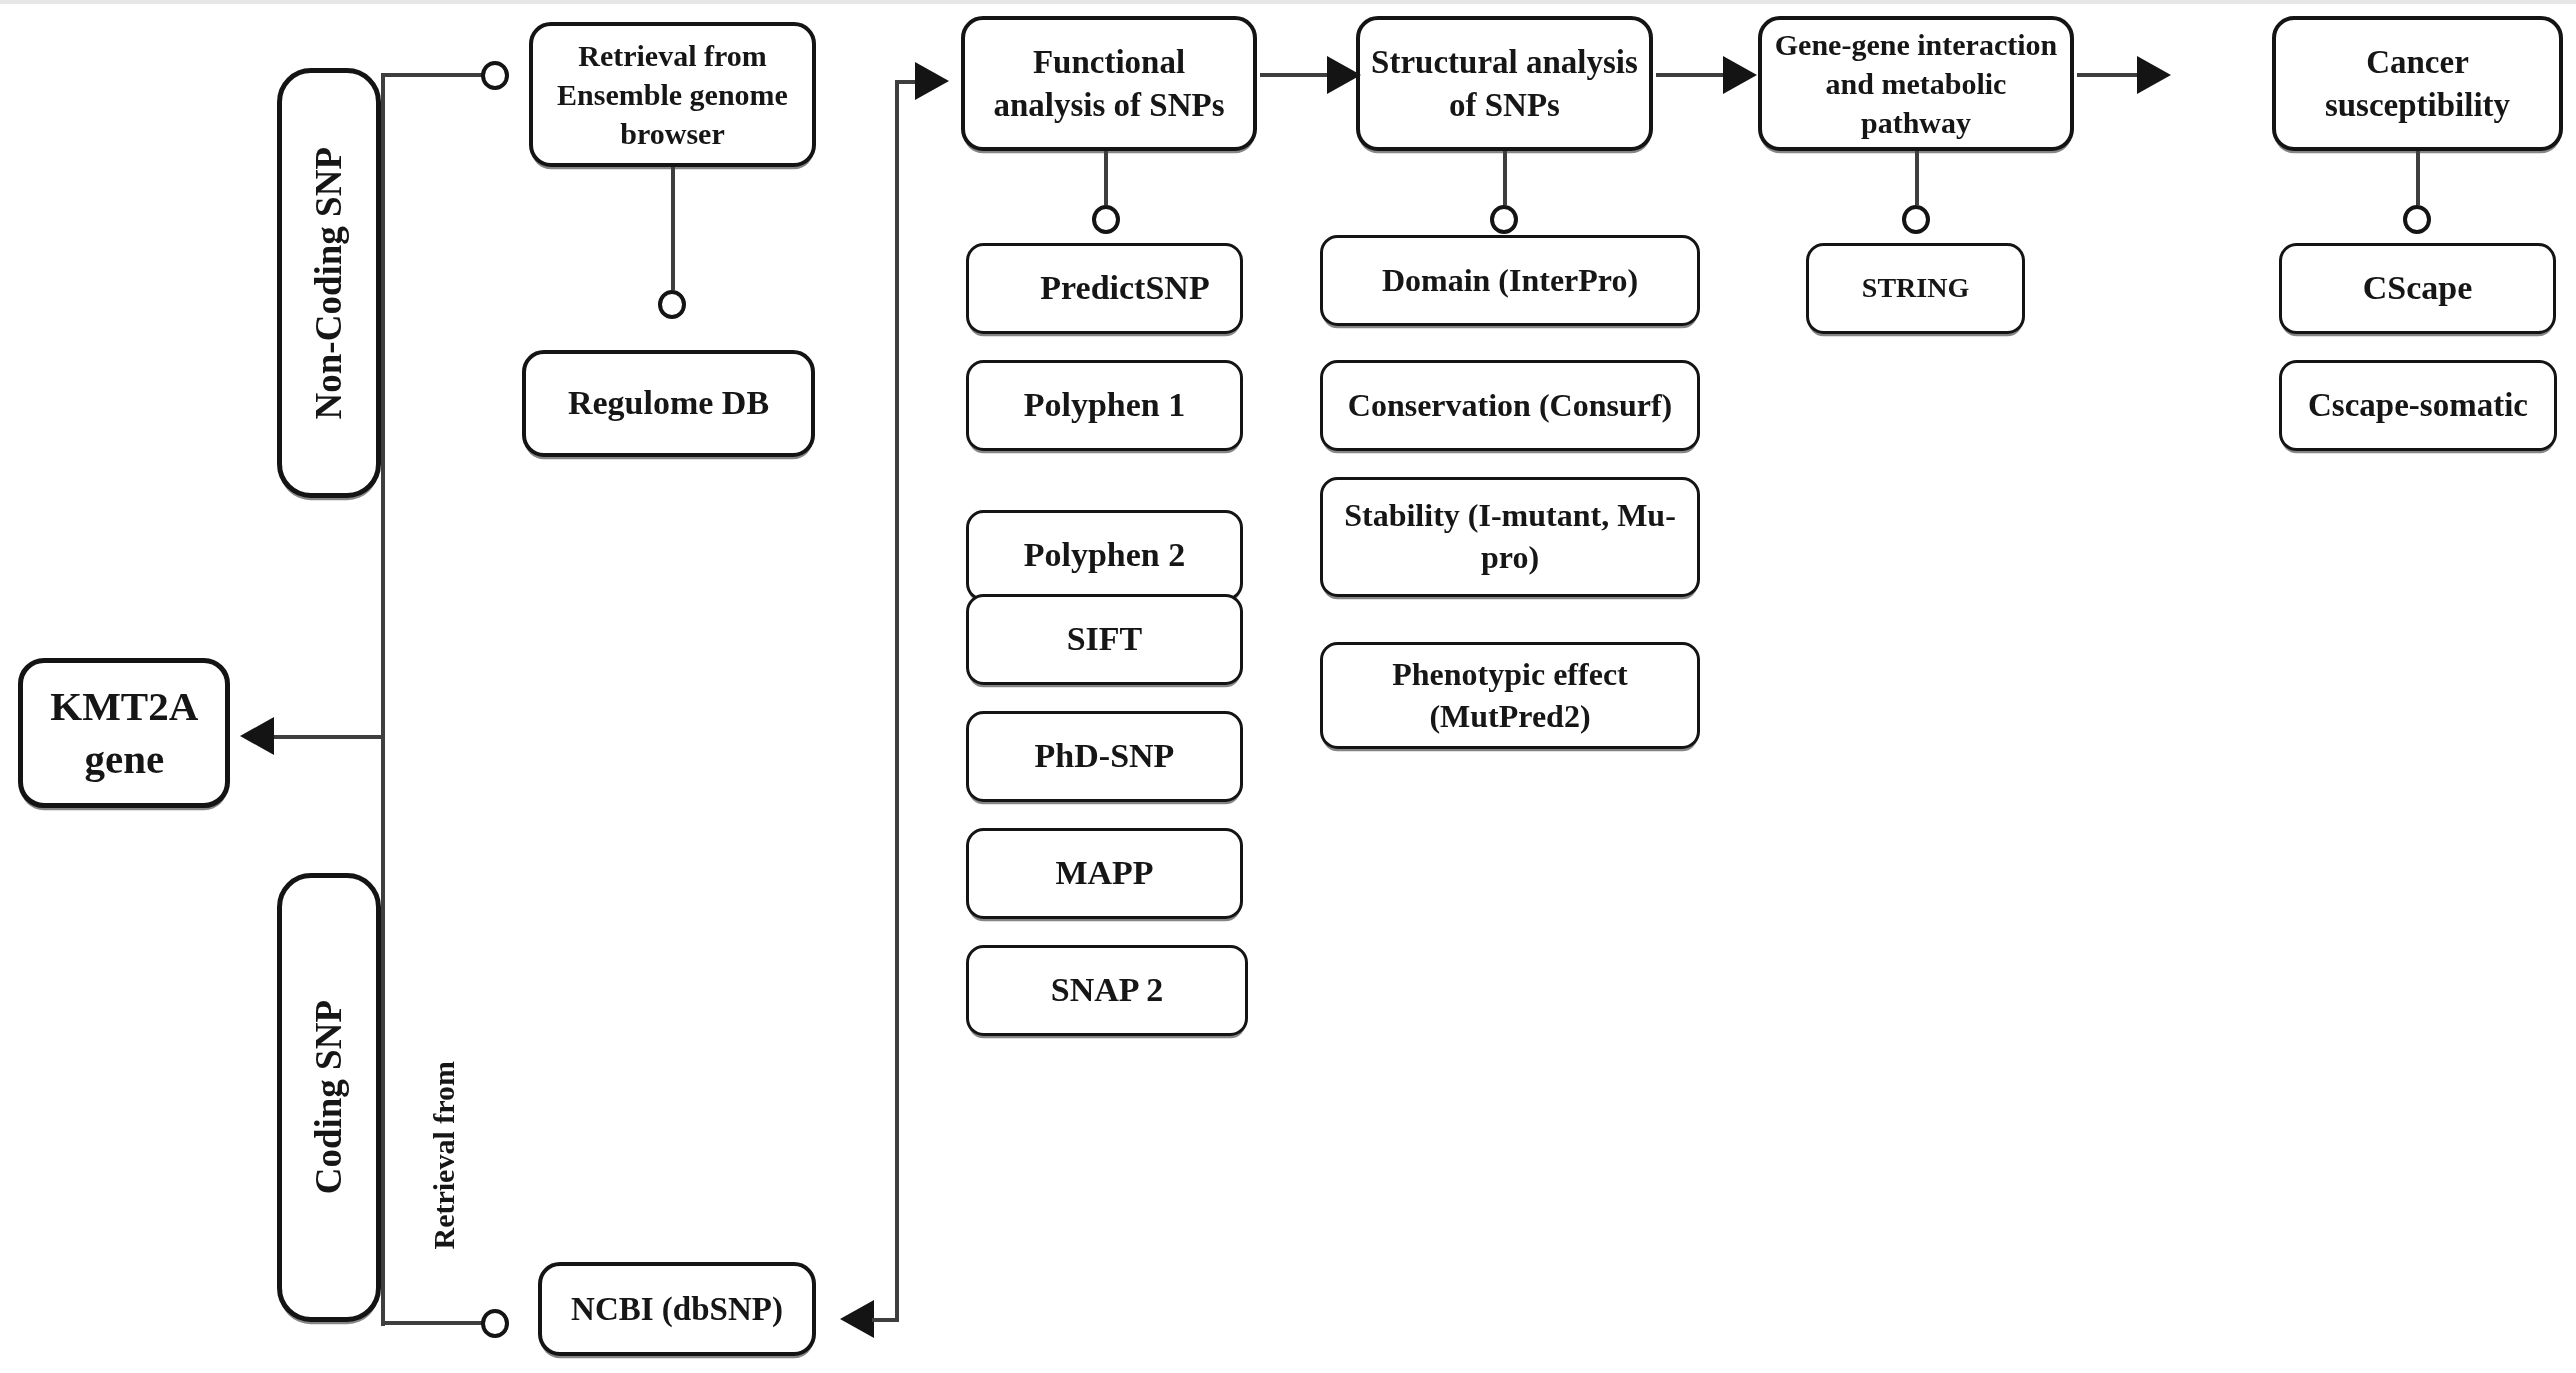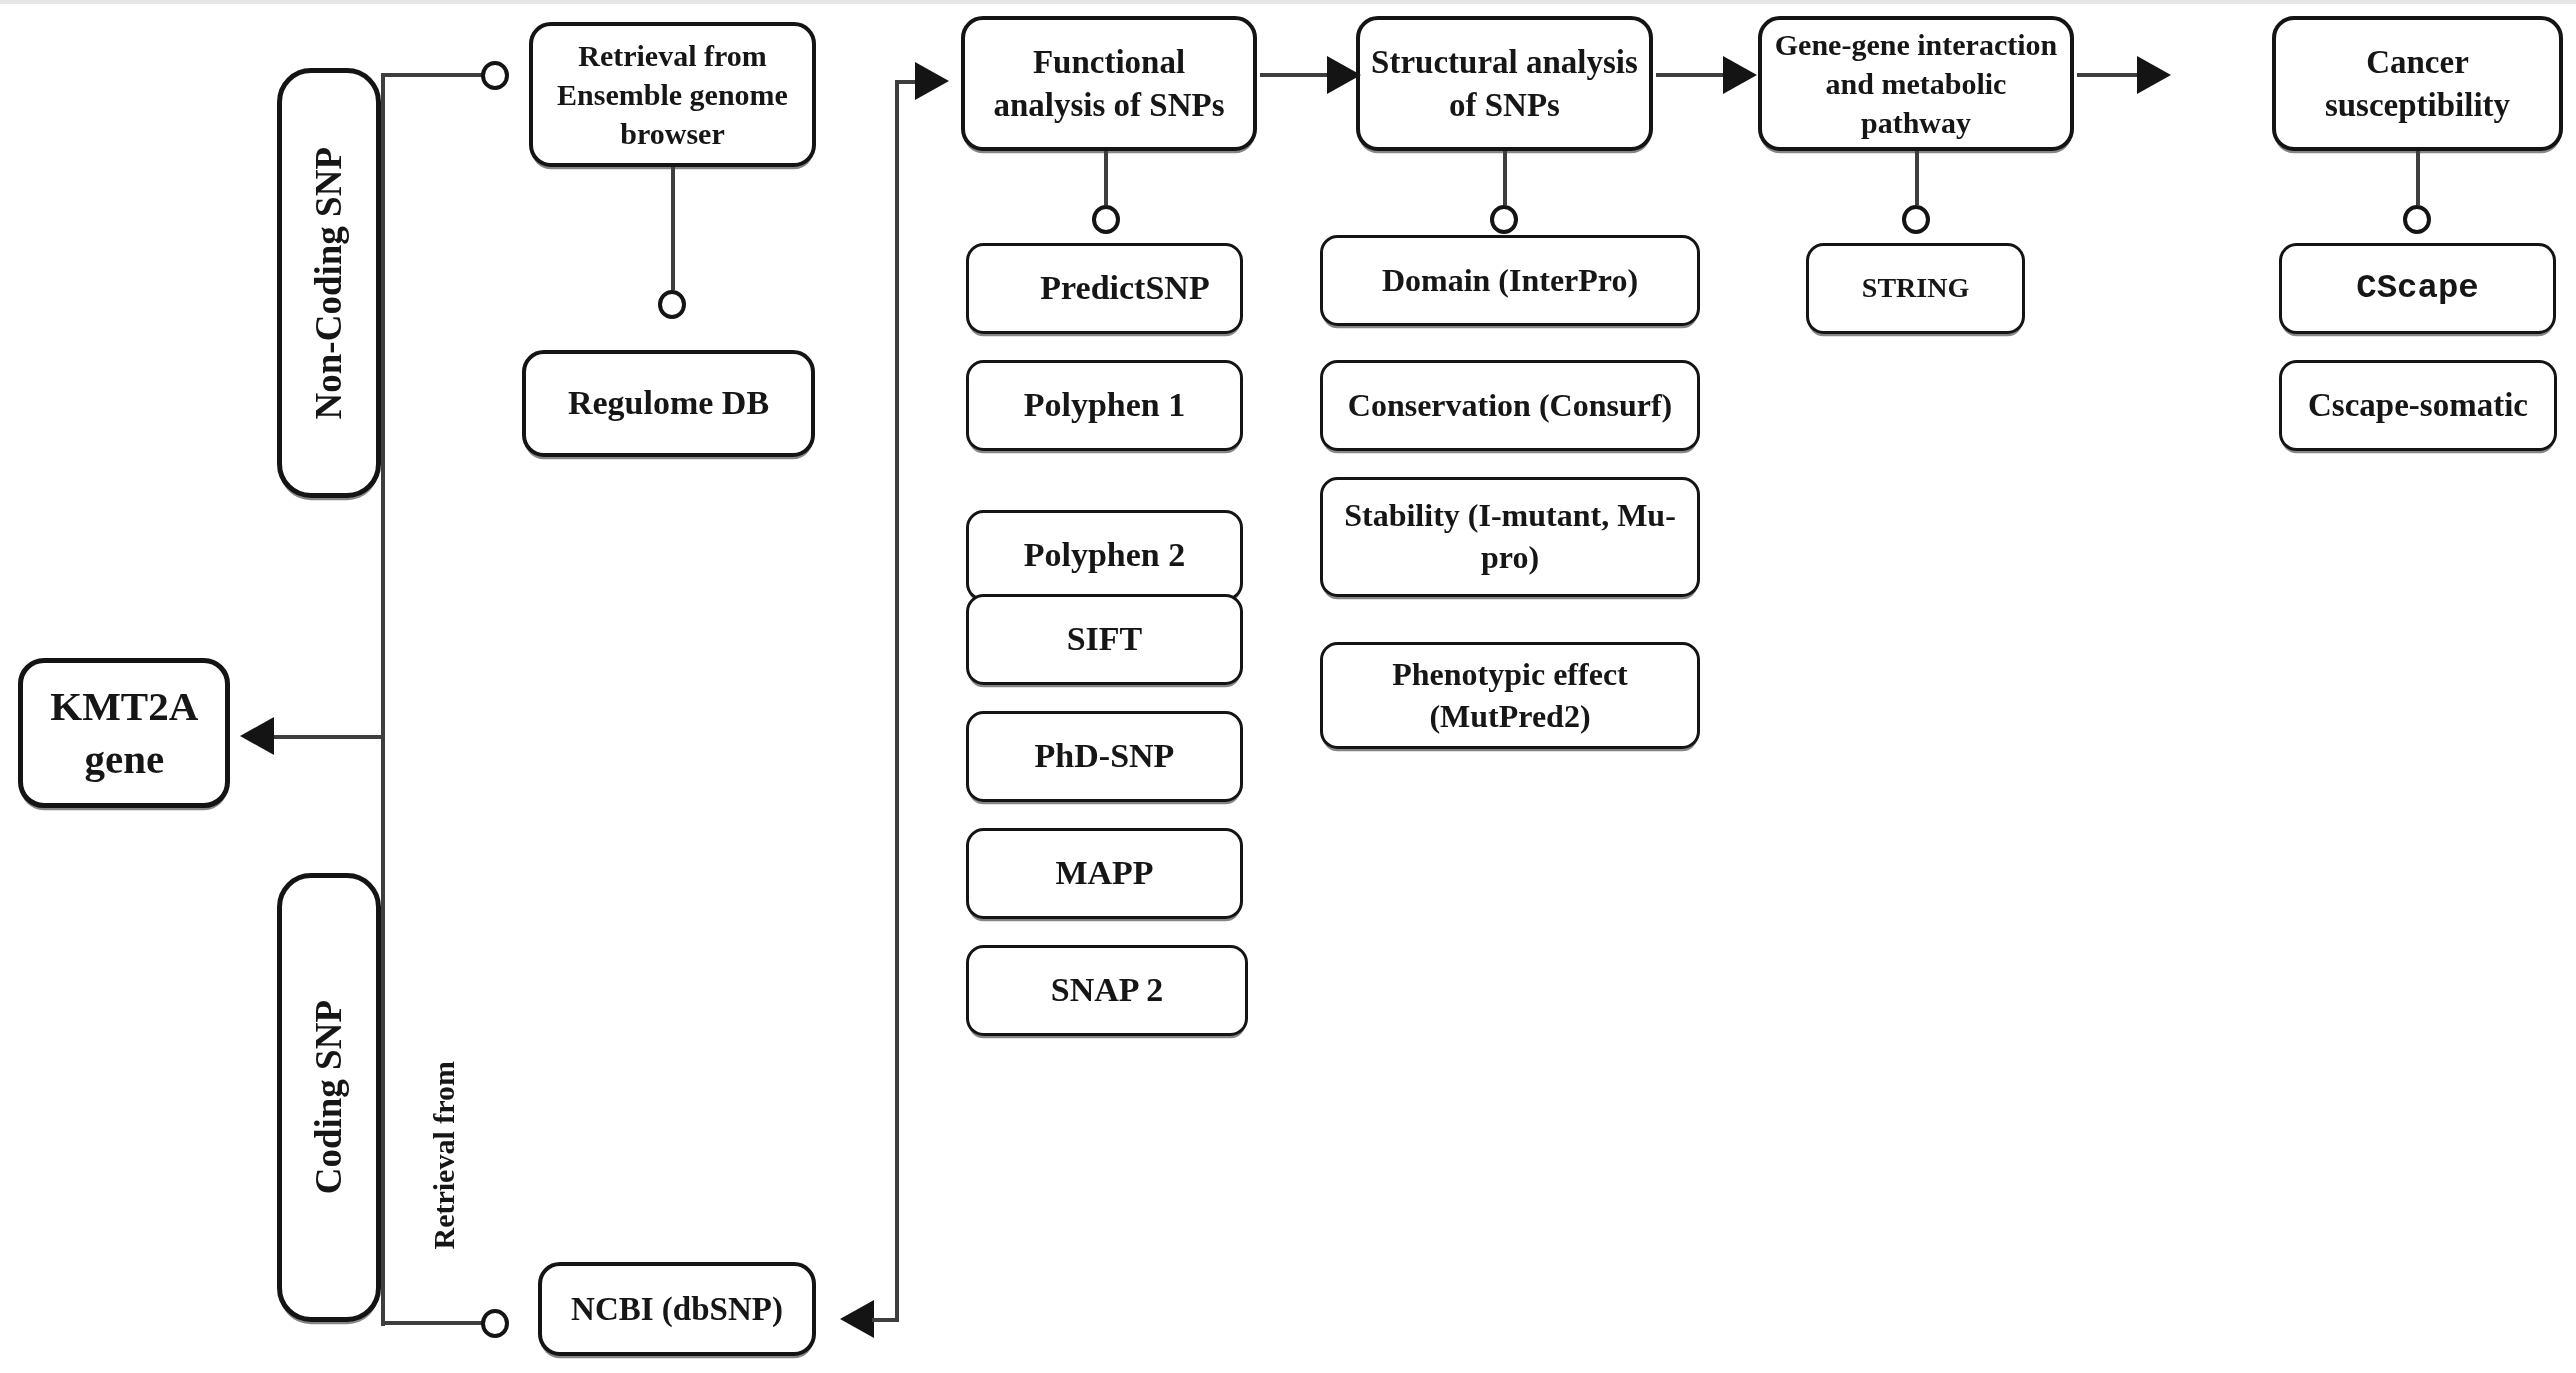--- a/index.html
+++ b/index.html
@@ -149,19 +149,19 @@
   <span>Stability (I-mutant, Mu-pro)</span>
 </div>
 <div class="box sub" style="left:1320px;top:642px;width:380px;height:107px;font-size:32px;padding:0 8.8px;">
   <span>Phenotypic effect (MutPred2)</span>
 </div>
 
 <div class="box sub" style="left:1806px;top:243px;width:219px;height:91px;font-size:28px;align-items:center;">
   <span>STRING</span>
 </div>
 
-<div class="box sub" style="left:2279px;top:243px;width:277px;height:91px;font-size:34px;font-family:Liberation Mono, monospace;">
+<div class="box sub" style="left:2279px;top:243px;width:277px;height:91px;font-size:34px;">
   <span>CScape</span>
 </div>
 <div class="box sub" style="left:2279px;top:360px;width:278px;height:91px;font-size:33px;">
   <span>Cscape-somatic</span>
 </div>
 
 
 </body></html>

